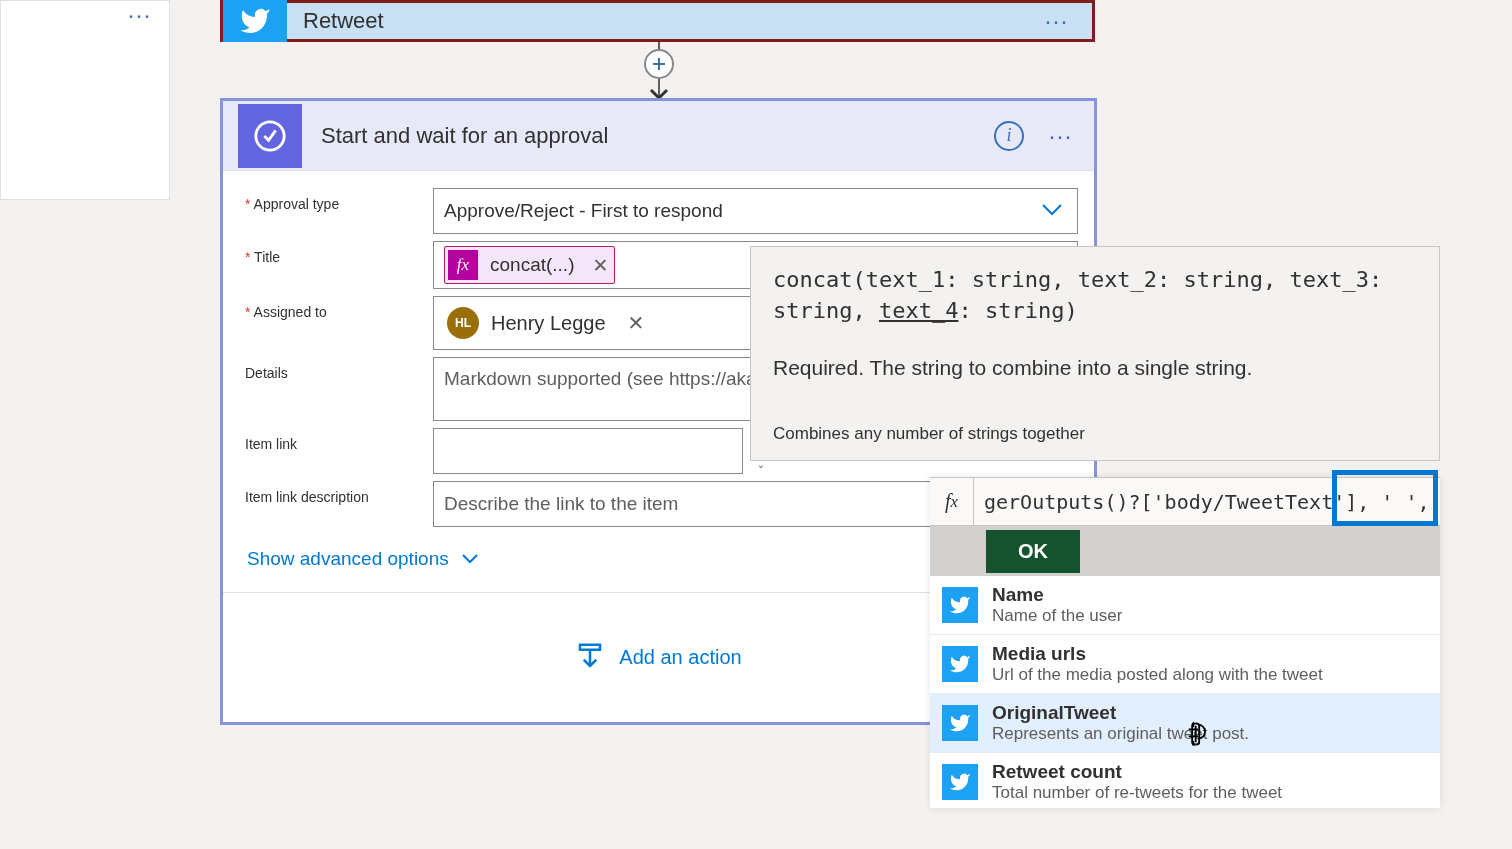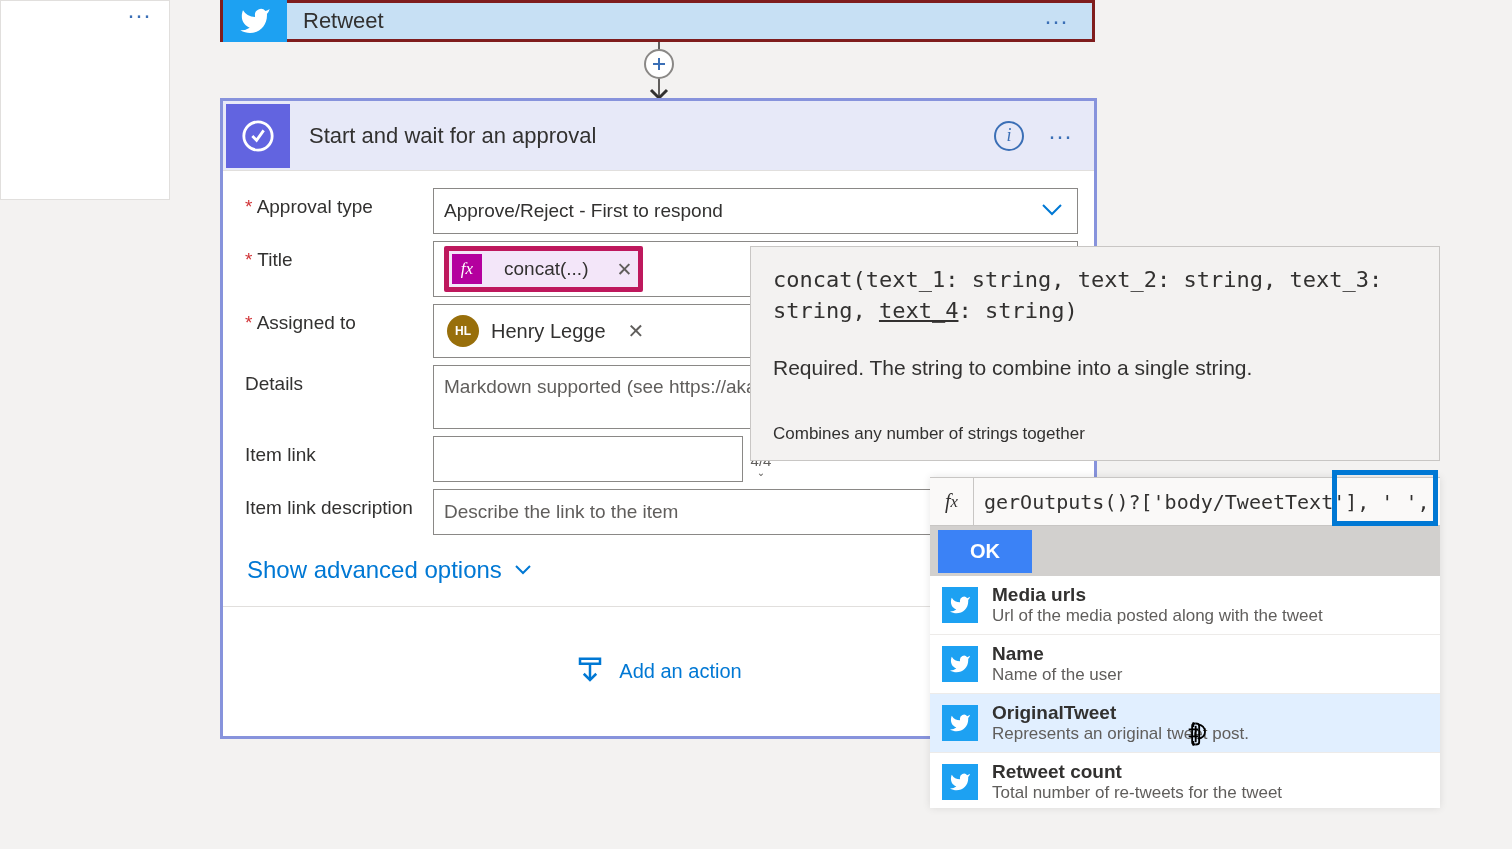--- a/index.html
+++ b/index.html
@@ -34,54 +34,54 @@
   }
   .connector { position:absolute; left:649px; top:42px; width:20px; height:58px; }
   .connector svg { position:absolute; left:-10px; }
 
   .card-approval {
     position:absolute; left:220px; top:98px; width:877px;
     background:#fff; border:3px solid #8793dc;
   }
   .card-approval .header {
     height:70px; background:#e7e9f8; display:flex; align-items:center;
-    padding-left:0; border-bottom:1px solid #e1dfdd;
+    padding-left:12px; border-bottom:1px solid #e1dfdd;
   }
   .approval-icon {
     width:64px; height:64px; background:#6264e0;
     display:flex; align-items:center; justify-content:center; margin:3px;
   }
   .card-approval .header .title { margin-left:16px; font-size:22px; }
   .header-right { margin-left:auto; display:flex; align-items:center; gap:24px; margin-right:22px; }
   .info-circle {
     width:30px; height:30px; border:2px solid #3b6fb6; border-radius:50%;
     display:flex; align-items:center; justify-content:center;
     color:#3b6fb6; font-family: Georgia, serif; font-size:18px; font-style:italic;
   }
   .header-right .dots { color:#3b6fb6; font-size:24px; }
 
   .form { padding:10px 16px 6px 22px; }
   .row { display:flex; align-items:flex-start; margin:7px 0; }
-  .label { width:188px; padding-top:8px; font-size:19px; color:#323130; }
+  .label { width:188px; padding-top:8px; font-size:14px; color:#323130; }
   .req::before { content:"* "; color:#d13438; }
   .field {
     flex:1; min-height:46px; border:1px solid #8a8886; background:#fff;
     display:flex; align-items:center; padding:4px 10px; font-size:19px;
     position:relative;
   }
   .field.select { justify-content:space-between; padding-right:14px; }
   .chevron-down { color:#0078d4; }
   .field input[type=text] {
     border:none; outline:none; font-size:19px; flex:1; background:transparent;
     color:#323130;
   }
   .field input::placeholder { color:#605e5c; }
   .token-fx {
-    display:inline-flex; align-items:center; gap:22px; background:#f3e6f9;
-    border:5px solid #be185d; border-radius:2px; padding:3px 6px 3px 3px;
+    display:inline-flex; align-items:center; gap:12px; background:#f3e6f9;
+    border:1px solid #be185d; border-radius:2px; padding:3px 6px 3px 3px;
     font-size:19px;
   }
   .fx-badge {
     width:30px; height:30px; background:#b4009e; color:#fff;
     display:flex; align-items:center; justify-content:center; font-style:italic;
     font-family: Georgia, serif; font-size:17px;
   }
   .token-fx .x { color:#605e5c; margin-left:6px; cursor:pointer; }
   .assignee {
     display:inline-flex; align-items:center; gap:12px;
@@ -91,21 +91,21 @@
     width:32px; height:32px; border-radius:50%; background:#986f0b; color:#fff;
     display:flex; align-items:center; justify-content:center; font-size:12px; font-weight:600;
   }
   .assignee .x { color:#605e5c; margin-left:10px; cursor:pointer; }
   .counter {
     position:absolute; right:-34px; top:0; height:46px; width:30px;
     display:flex; flex-direction:column; align-items:center; justify-content:center;
     font-size:15px; color:#605e5c;
   }
   .counter .arrow-up, .counter .arrow-down { font-size:10px; line-height:8px; }
-  .show-adv { color:#0078d4; font-size:24px; padding:14px 2px 16px; display:flex; align-items:center; gap:12px; cursor:pointer; }
+  .show-adv { color:#0078d4; font-size:19px; padding:14px 2px 16px; display:flex; align-items:center; gap:12px; cursor:pointer; }
   .card-approval .footer { border-top:1px solid #e1dfdd; height:130px; display:flex; align-items:center; justify-content:center; gap:14px; }
   .add-action-icon { color:#0078d4; }
   .add-action-text { color:#0078d4; font-size:20px; }
 
   
   .sig-panel {
     position:absolute; left:750px; top:246px; width:690px; z-index:5;
     background:#f3f2f1; border:1px solid #c8c6c4; padding:18px 22px 14px;
     font-family: "Consolas", monospace; font-size:22px; line-height:1.4;
   }
@@ -127,22 +127,22 @@
     width:44px; height:48px; display:flex; align-items:center; justify-content:center;
     font-family: Georgia, serif; font-style:italic; font-size:20px; color:#323130;
     border-right:1px solid #c8c6c4;
   }
   .expr-bar input {
     flex:1; border:none; outline:none; background:transparent;
     font-family:"Consolas", monospace; font-size:20px; padding:0 10px; color:#323130;
   }
   .ok-bar { background:#d2d0ce; height:50px; display:flex; align-items:center; padding-left:8px; }
   .ok-btn {
-    background:#3b82f6; color:#fff; border:none; font-size:20px; font-weight:600;
-    padding:10px 32px; cursor:pointer;
+    background:#14532d; color:#fff; border:none; font-size:20px; font-weight:600;
+    padding:10px 32px; cursor:pointer;margin-left:48px;
   }
   .dyn-list { max-height:232px; overflow:hidden; }
   .dyn-item { display:flex; align-items:center; padding:8px 12px; border-bottom:1px solid #edebe9; gap:14px; cursor:pointer; }
   .dyn-item.hover { background:#e1efff; }
   .dyn-item .tico {
     width:36px; height:36px; background:#1da1f2; display:flex; align-items:center; justify-content:center;
   }
   .dyn-item .meta .t { font-size:19px; font-weight:600; color:#323130; }
   .dyn-item .meta .d { font-size:17px; color:#605e5c; }
   .highlight-box {
@@ -293,33 +293,33 @@
     <button class="ok-btn">OK</button>
   </div>
   <div class="dyn-list">
     <div class="dyn-item">
       <div class="tico">
           <svg width="22" height="22" viewBox="0 0 24 24">
             <path fill="#fff" d="M23 3a10.9 10.9 0 0 1-3.14 1.53A4.48 4.48 0 0 0 12 8.09v1A10.66 10.66 0 0 1 3 4s-4 9 5 13a11.64 11.64 0 0 1-7 2c9 5 20 0 20-11.5a4.5 4.5 0 0 0-.08-.83A7.72 7.72 0 0 0 23 3z"></path>
           </svg>
         </div>
       <div class="meta">
-          <div class="t">Media urls</div>
-          <div class="d">Url of the media posted along with the tweet</div>
+          <div class="t">Name</div>
+          <div class="d">Name of the user</div>
         </div>
     </div>
     <div class="dyn-item">
       <div class="tico">
           <svg width="22" height="22" viewBox="0 0 24 24">
             <path fill="#fff" d="M23 3a10.9 10.9 0 0 1-3.14 1.53A4.48 4.48 0 0 0 12 8.09v1A10.66 10.66 0 0 1 3 4s-4 9 5 13a11.64 11.64 0 0 1-7 2c9 5 20 0 20-11.5a4.5 4.5 0 0 0-.08-.83A7.72 7.72 0 0 0 23 3z"></path>
           </svg>
         </div>
       <div class="meta">
-          <div class="t">Name</div>
-          <div class="d">Name of the user</div>
+          <div class="t">Media urls</div>
+          <div class="d">Url of the media posted along with the tweet</div>
         </div>
     </div>
     <div class="dyn-item hover">
       <div class="tico">
           <svg width="22" height="22" viewBox="0 0 24 24">
             <path fill="#fff" d="M23 3a10.9 10.9 0 0 1-3.14 1.53A4.48 4.48 0 0 0 12 8.09v1A10.66 10.66 0 0 1 3 4s-4 9 5 13a11.64 11.64 0 0 1-7 2c9 5 20 0 20-11.5a4.5 4.5 0 0 0-.08-.83A7.72 7.72 0 0 0 23 3z"></path>
           </svg>
         </div>
       <div class="meta">
           <div class="t">OriginalTweet</div>

